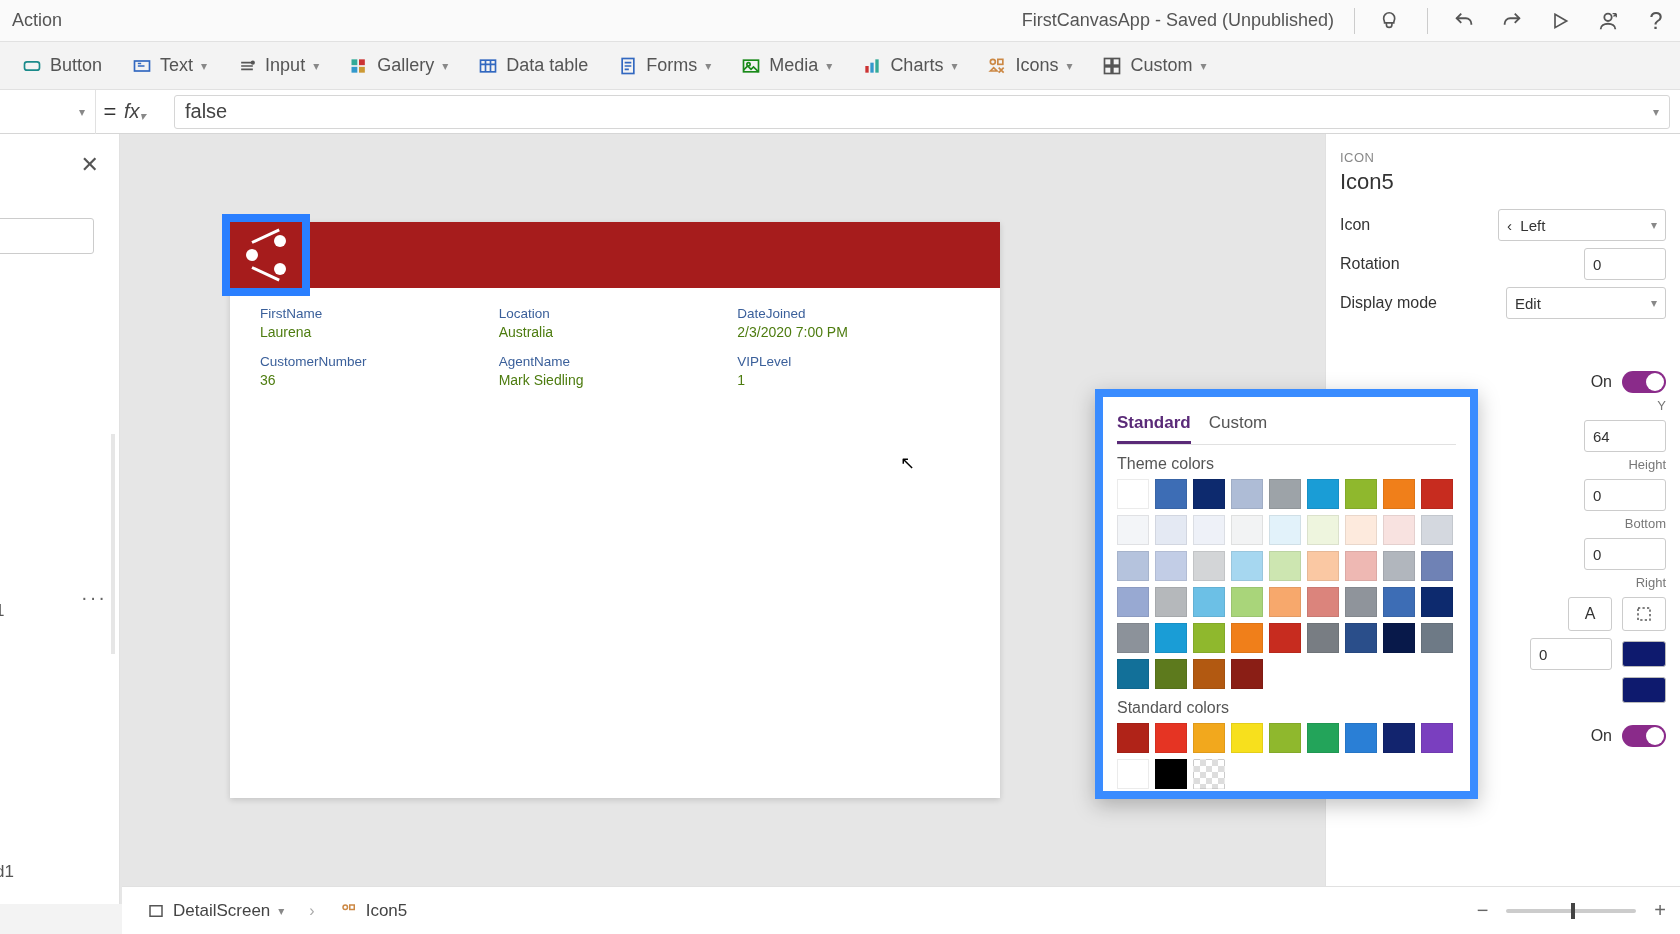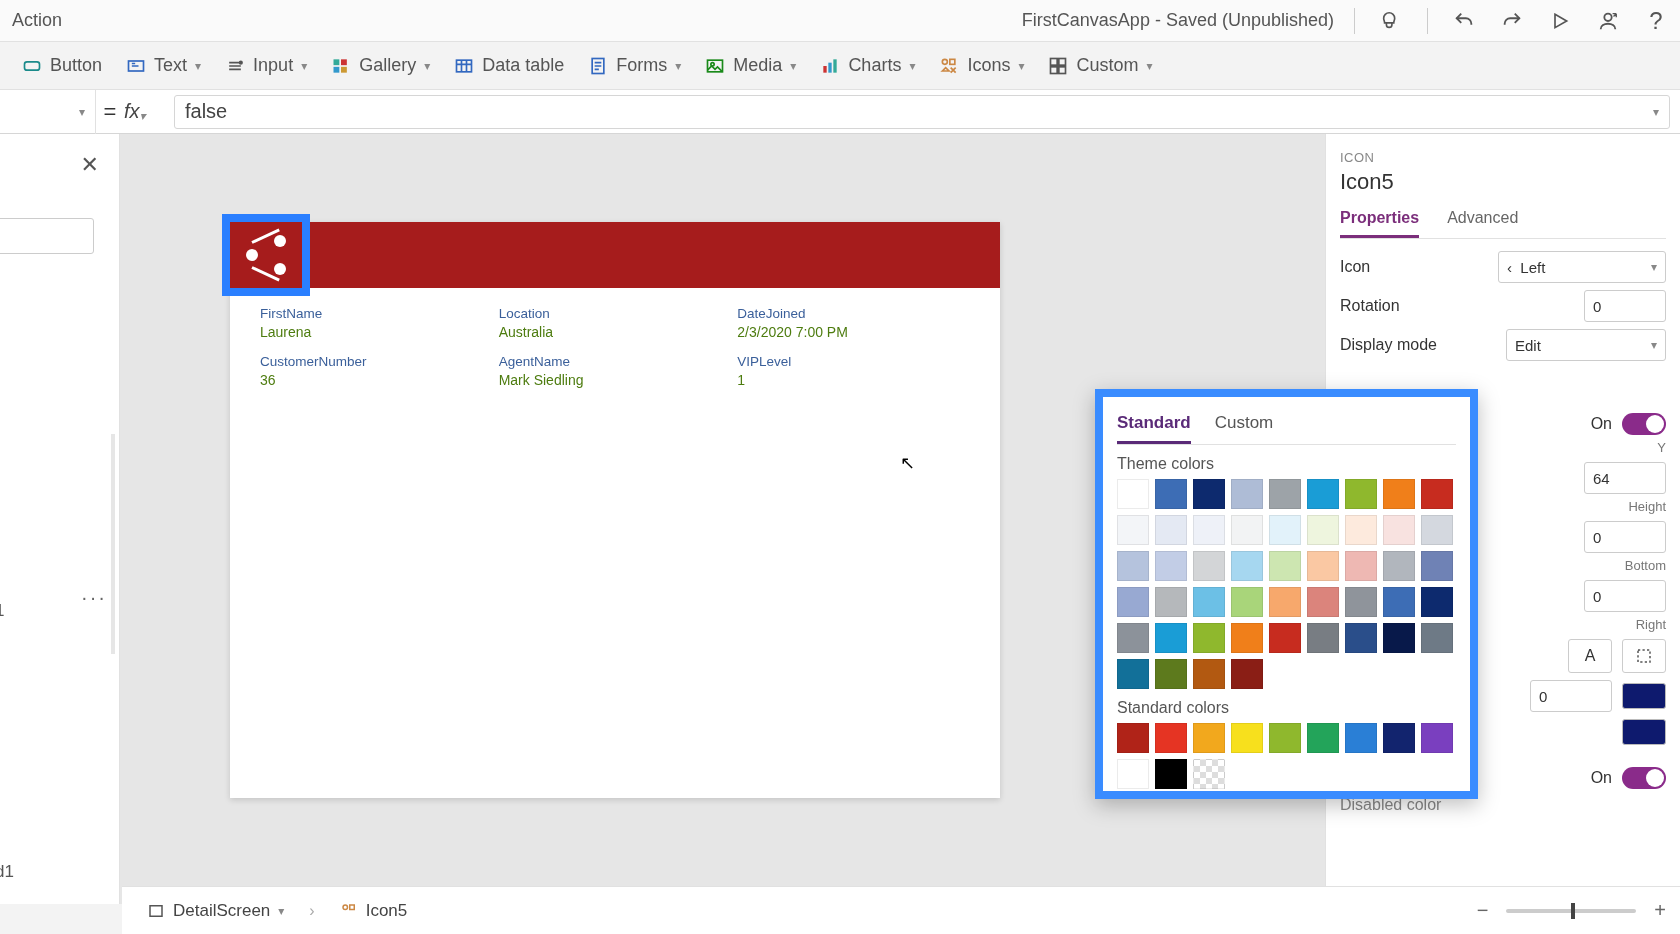--- a/index.html
+++ b/index.html
@@ -7,21 +7,21 @@
 
 
 .titlebar { height:42px; background:#fafafa; border-bottom:1px solid #e1e1e1; display:flex; align-items:center; padding:0 12px; }
 .titlebar .left { flex:0 0 auto; font-size:18px; color:#555; }
 .titlebar .center { flex:1; text-align:right; font-size:18px; color:#555; padding-right:20px; }
 .titlebar .icons { display:flex; gap:24px; align-items:center; }
 .titlebar .vsep { width:1px; height:26px; background:#ccc; }
 .titlebar .ticon { width:24px; height:24px; color:#555; cursor:pointer; display:flex; align-items:center; justify-content:center; }
 
 
-.ribbon { height:48px; background:#f3f3f3; border-bottom:1px solid #e1e1e1; display:flex; align-items:center; padding:0 10px; }
+.ribbon { height:48px; background:#f3f3f3; border-bottom:1px solid #e1e1e1; display:flex; align-items:center; padding:0 10px; gap:6px; }
 .ribbon .item { display:flex; align-items:center; gap:8px; padding:4px 12px; font-size:18px; color:#555; cursor:pointer; border-radius:3px; }
 .ribbon .ricon { width:20px; height:20px; }
 .chev { font-size:12px; color:#888; }
 
 
 .fbar { height:44px; background:#fff; border-bottom:1px solid #d6d6d6; display:flex; align-items:center; }
 .fbar .propsel { width:96px; height:44px; border-right:1px solid #e1e1e1; display:flex; align-items:center; justify-content:flex-end; padding-right:10px; color:#666; }
 .fbar .eq { width:28px; text-align:center; font-size:22px; color:#333; }
 .fbar .fx { width:50px; font-style:italic; font-size:20px; color:#444; display:flex; align-items:flex-end; gap:0; }
 .fbar .formula { flex:1; border:1px solid #d6d6d6; height:34px; margin-right:10px; padding:0 10px; font-size:20px; color:#444; display:flex; align-items:center; border-radius:3px; justify-content:space-between;}
@@ -71,21 +71,21 @@
 .toggle { width:44px; height:22px; background:#8a2b8a; border-radius:12px; position:relative; }
 .toggle::after{content:"";position:absolute;right:2px;top:2px;width:18px;height:18px;background:#fff;border-radius:50%;}
 .sublabel{font-size:13px;color:#777;text-align:right;margin-top:-2px;margin-bottom:4px;}
 .colorbox{width:44px;height:26px;border:1px solid #bbb;border-radius:3px;}
 .cb-navy{background:#0e1a6e}
 .iconbtn{width:44px;height:34px;border:1px solid #ccc;border-radius:3px;display:flex;align-items:center;justify-content:center;font-size:16px;color:#333}
 .prow.right-only{justify-content:flex-end;gap:10px}
 
 
 .colorpicker { position:absolute; left:1095px; top:389px; width:383px; height:410px; background:#fff; border:8px solid #3a8cff; box-shadow:0 6px 20px rgba(0,0,0,.25); padding:12px 14px; z-index:100; }
-.cp-tabs{display:flex;gap:24px;border-bottom:1px solid #e1e1e1;margin-bottom:10px}
+.cp-tabs{display:flex;gap:18px;border-bottom:1px solid #e1e1e1;margin-bottom:10px}
 .cp-tabs span{padding:4px 0 8px;font-size:17px;color:#555;cursor:pointer}
 .cp-tabs span.sel{color:#5a2a78;border-bottom:3px solid #5a2a78;font-weight:600}
 .cp-section{font-size:16px;color:#555;margin:8px 0 6px}
 .swatches{display:grid;grid-template-columns:repeat(9,32px);gap:6px;margin-bottom:10px}
 .sw{width:32px;height:30px;border:1px solid rgba(0,0,0,.08);cursor:pointer}
 .sw.trans{background:repeating-conic-gradient(#ddd 0 25%,#fff 0 50%) 0 0/12px 12px}
 
 
 .status { position:absolute; left:122px; right:0; bottom:0; height:48px; background:#fff; border-top:1px solid #e1e1e1; display:flex; align-items:center; padding:0 14px; gap:14px; }
 .status .crumb { display:flex; align-items:center; gap:8px; padding:4px 10px; border-radius:3px; border:1px solid transparent; font-size:17px; color:#444; }
@@ -302,24 +302,20 @@
             <div class="val"></div>
           </div>
         </div>
     </div>
     <div class="cursor">↖</div>
   </div>
 
   <div class="rpanel">
     <div class="rp-type">ICON</div>
     <div class="rp-name">Icon5</div>
-    <div class="rp-tabs">
-      <span class="sel">Properties</span>
-      <span>Advanced</span>
-    </div>
     <div class="prow">
         <span>Icon</span>
       <div class="ctrl w170">
           <span>‹ &nbsp;<span>Left</span></span>
           <span class="chev">▾</span>
         </div>
       </div>
     <div class="prow">
         <span>Rotation</span>
       <div class="ctrl">

